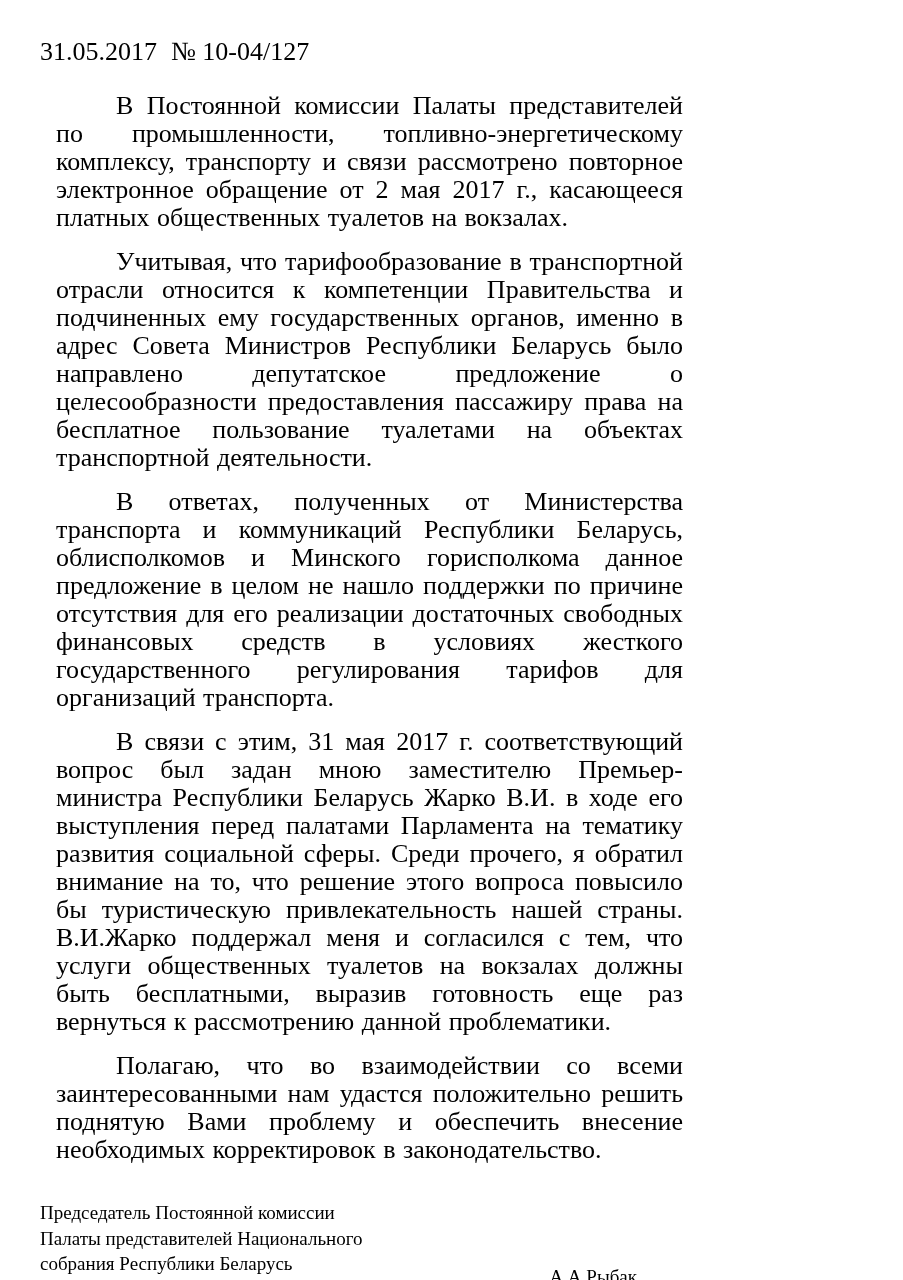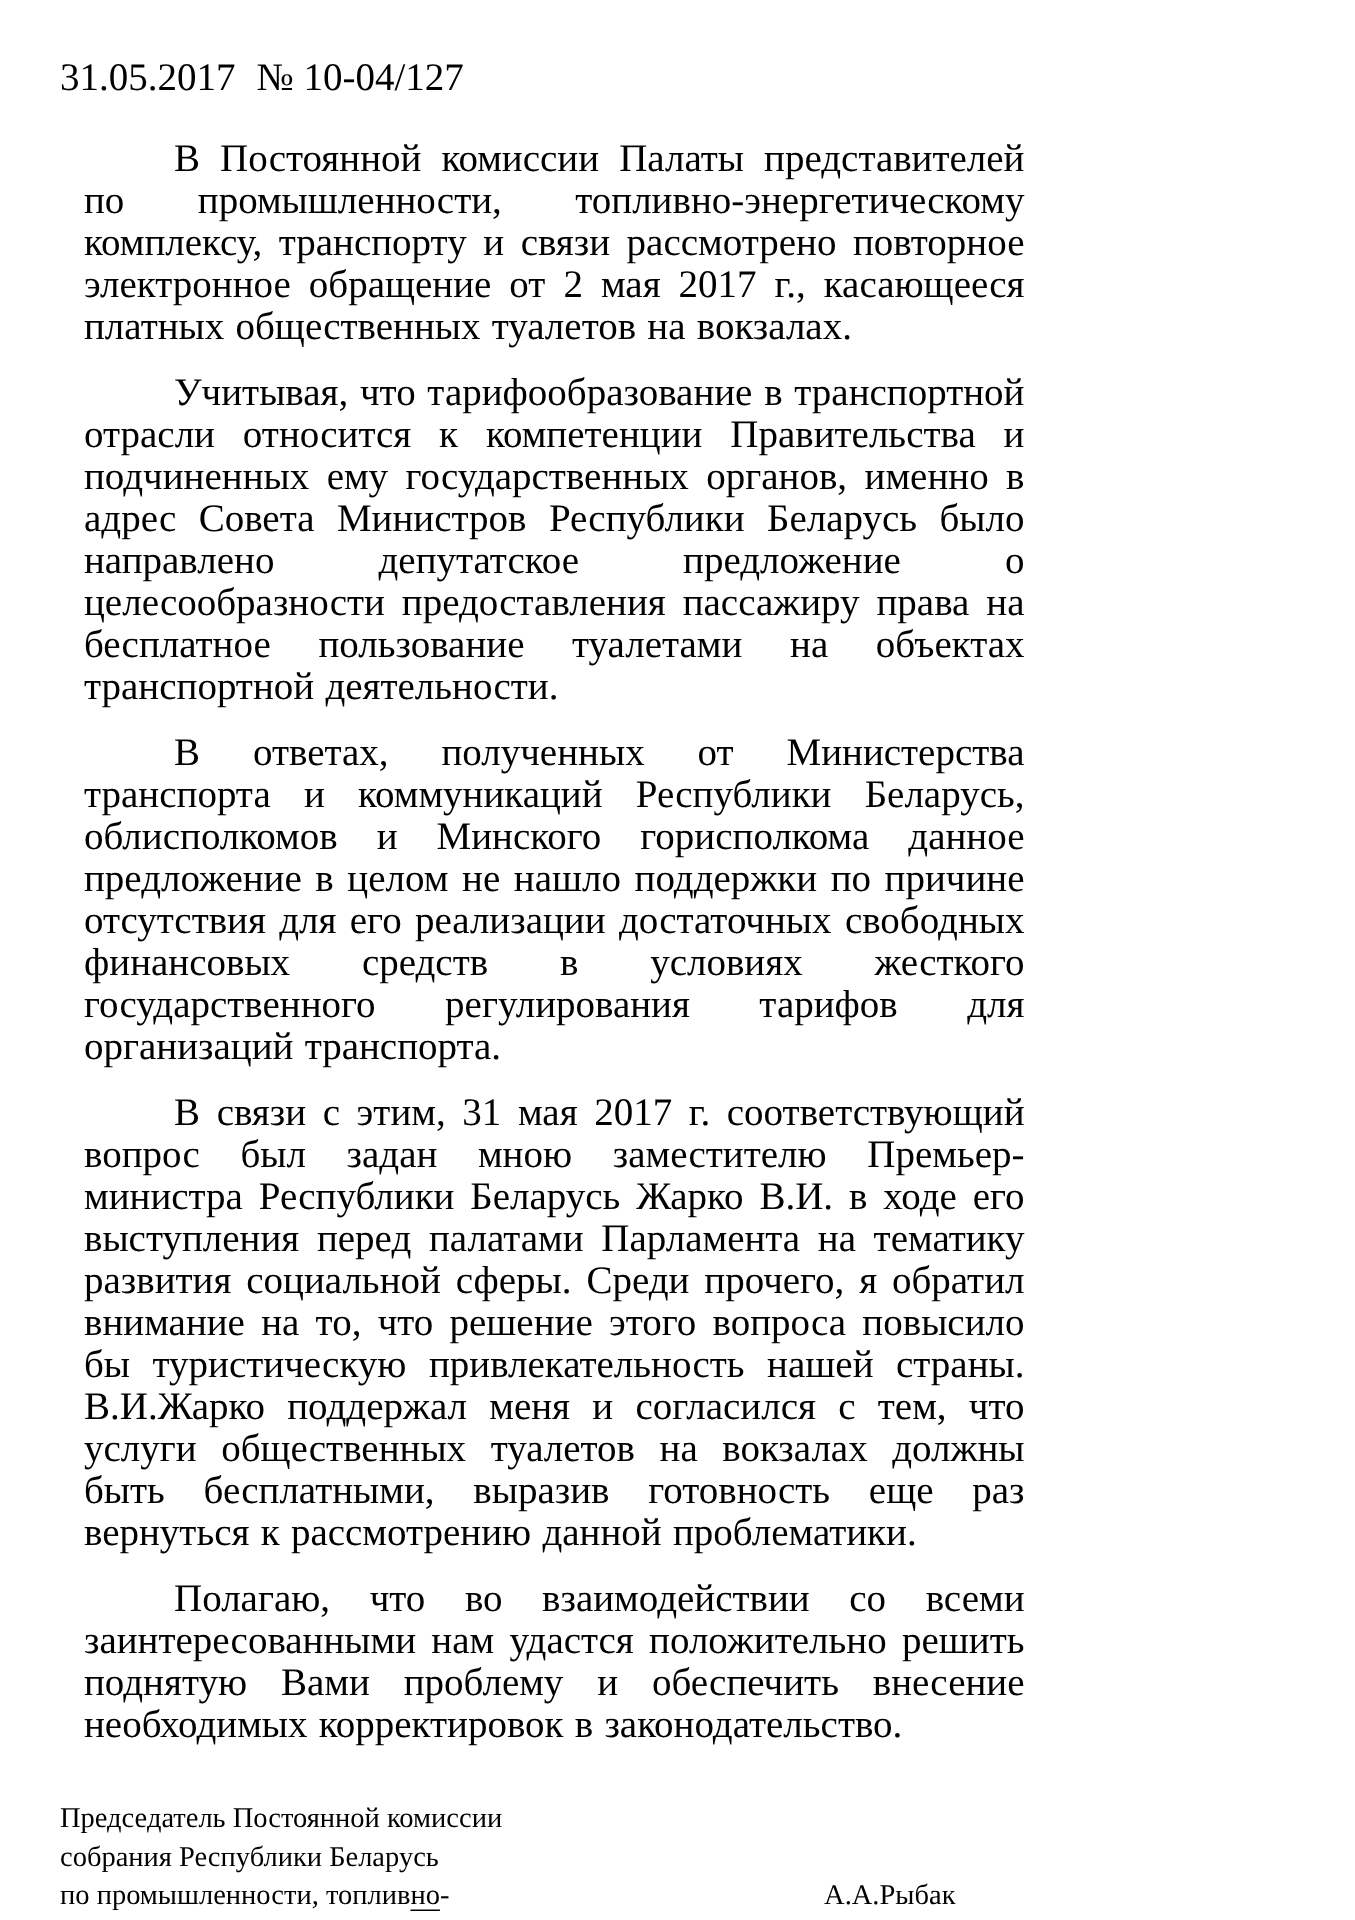--- a/index.html
+++ b/index.html
@@ -90,20 +90,21 @@
     <p>В Постоянной комиссии Палаты представителей по промышленности, топливно-энергетическому комплексу, транспорту и связи рассмотрено повторное электронное обращение от 2 мая 2017 г., касающееся платных общественных туалетов на вокзалах.</p>
     <p>Учитывая, что тарифообразование в транспортной отрасли относится к компетенции Правительства и подчиненных ему государственных органов, именно в адрес Совета Министров Республики Беларусь было направлено депутатское предложение о целесообразности предоставления пассажиру права на бесплатное пользование туалетами на объектах транспортной деятельности.</p>
     <p>В ответах, полученных от Министерства транспорта и коммуникаций Республики Беларусь, облисполкомов и Минского горисполкома данное предложение в целом не нашло поддержки по причине отсутствия для его реализации достаточных свободных финансовых средств в условиях жесткого государственного регулирования тарифов для организаций транспорта.</p>
     <p>В связи с этим, 31 мая 2017 г. соответствующий вопрос был задан мною заместителю Премьер-министра Республики Беларусь Жарко В.И. в ходе его выступления перед палатами Парламента на тематику развития социальной сферы. Среди прочего, я обратил внимание на то, что решение этого вопроса повысило бы туристическую привлекательность нашей страны. В.И.Жарко поддержал меня и согласился с тем, что услуги общественных туалетов на вокзалах должны быть бесплатными, выразив готовность еще раз вернуться к рассмотрению данной проблематики.</p>
     <p>Полагаю, что во взаимодействии со всеми заинтересованными нам удастся положительно решить поднятую Вами проблему и обеспечить внесение необходимых корректировок в законодательство.</p>
   </div>
 
   <div class="signature">
     <div class="sig-lines">
       <div>Председатель Постоянной комиссии</div>
+      <div>Палаты представителей Национального</div>
       <div>собрания Республики Беларусь</div>
       <div><span>по промышленности, топлив</span><span class="squiggle">но</span><span>-</span></div>
       <div>энергетическому комплексу,</div>
       <div>транспорту и связи</div>
     </div>
     <div class="sig-name">А.А.Рыбак</div>
   </div>
 
 </div>
 

